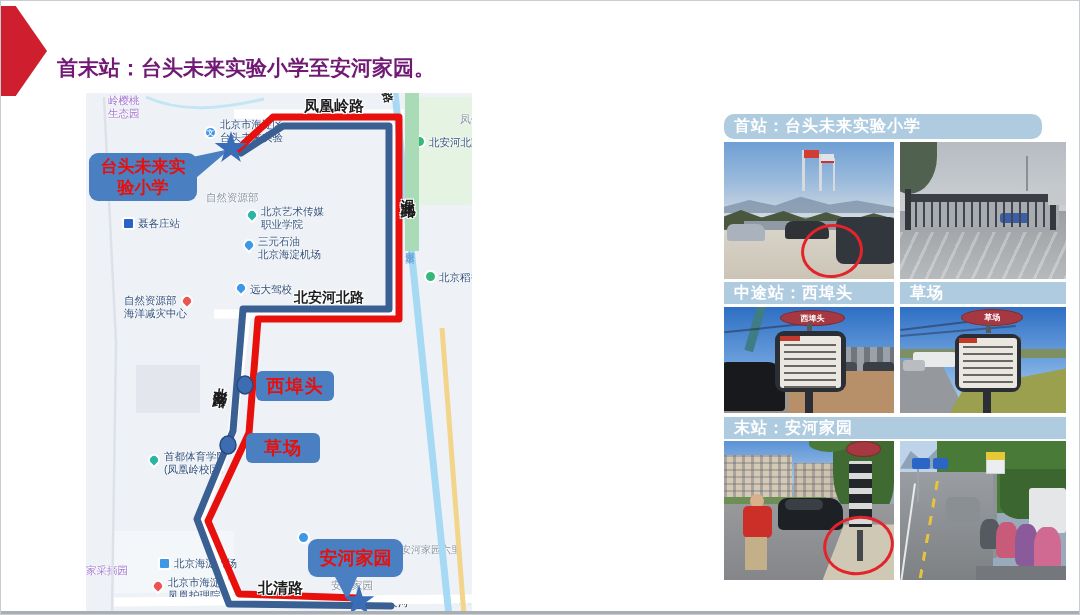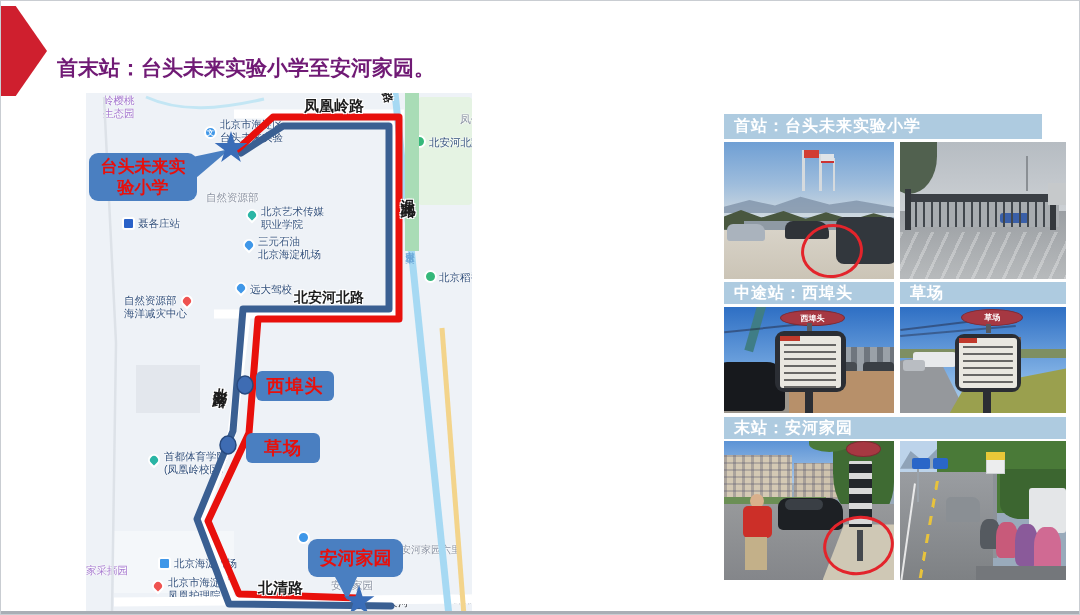--- a/index.html
+++ b/index.html
@@ -54,21 +54,21 @@
 
   <div id="arrow" class="abs"></div>
   <div id="title2" class="abs">首末站：台头未来实验小学至安河家园。</div>
 
   <div id="map" class="abs">
 
     <div class="abs" style="left:332px;top:4px;width:54px;height:108px;background:#e5f3e3;border-radius:4px;"></div>
     <div class="abs" style="left:50px;top:272px;width:64px;height:48px;background:#e3e7ed;"></div>
     <div class="abs" style="left:28px;top:438px;width:120px;height:62px;background:#f4f7fa;"></div>
 
-    <div class="poil purple" style="left:17px;top:1px;">
+    <div class="poil purple" style="left:1px;top:1px;padding-left:21px;">
       <span>岭樱桃</span><br><span>生态园</span></div>
     <div class="circ" style="left:118px;top:33px;background:#3f97e8;">文</div>
     <div class="poil" style="left:134px;top:25px;">
       <span>北京市海淀区</span><br><span>台头未来实验</span></div>
     <div class="poil grey" style="left:120px;top:98px;">自然资源部</div>
     <div class="sq" style="left:36px;top:124px;background:#2b62c8;"></div>
     <div class="poil" style="left:52px;top:124px;">聂各庄站</div>
     <div class="pin" style="left:160px;top:116px;background:#2ab5a5;"></div>
     <div class="poil" style="left:175px;top:112px;">
       <span>北京艺术传媒</span><br><span>职业学院</span></div>
@@ -136,21 +136,21 @@
       <span>验小学</span>
     </div>
     <div class="abs" style="left:248px;top:482px;width:24px;height:25px;background:#4a7fc1;clip-path:polygon(0 0,100% 0,55% 100%);"></div>
     <div class="callout" style="left:222px;top:446px;width:95px;height:38px;font-size:18px;">安河家园</div>
     <div class="star" style="left:128px;top:38px;width:34px;height:34px;"></div>
     <div class="star" style="left:257px;top:492px;width:32px;height:32px;"></div>
   </div>
 
   <div id="photos" class="abs">
 
-    <div class="cap" style="left:0;top:0;width:318px;height:25px;">首站：台头未来实验小学</div>
+    <div class="cap" style="left:0;top:0;width:318px;height:25px;border-radius:10px;">首站：台头未来实验小学</div>
 
     <div class="photo" style="left:0;top:28px;width:170px;height:137px;">
       <div class="ph" style="inset:0 0 45% 0;background:linear-gradient(180deg,#6f9fd4,#9dbcdc 55%,#cfd9e0);"></div>
       <div class="ph" style="left:0;right:0;top:36%;height:16%;background:#7c8fa6;opacity:.75;clip-path:polygon(0 70%,15% 40%,30% 65%,45% 25%,62% 60%,78% 42%,100% 72%,100% 100%,0 100%);"></div>
       <div class="ph" style="left:0;right:0;top:48%;height:16%;background:#49573f;clip-path:polygon(0 40%,10% 10%,22% 45%,35% 15%,48% 50%,60% 20%,75% 55%,88% 25%,100% 50%,100% 100%,0 100%);"></div>
       <div class="ph" style="left:12%;right:8%;top:58%;height:8%;background:#8f9aa4;"></div>
       <div class="ph" style="left:0;right:0;top:64%;height:36%;background:linear-gradient(#d8d3c8,#cbc4b6);"></div>
       <div class="ph" style="left:46%;top:6%;width:1.5%;height:30%;background:#d5dade;"></div>
       <div class="ph" style="left:56%;top:9%;width:1.5%;height:27%;background:#d5dade;"></div>
       <div class="ph" style="left:64%;top:12%;width:1.5%;height:24%;background:#d5dade;"></div>

